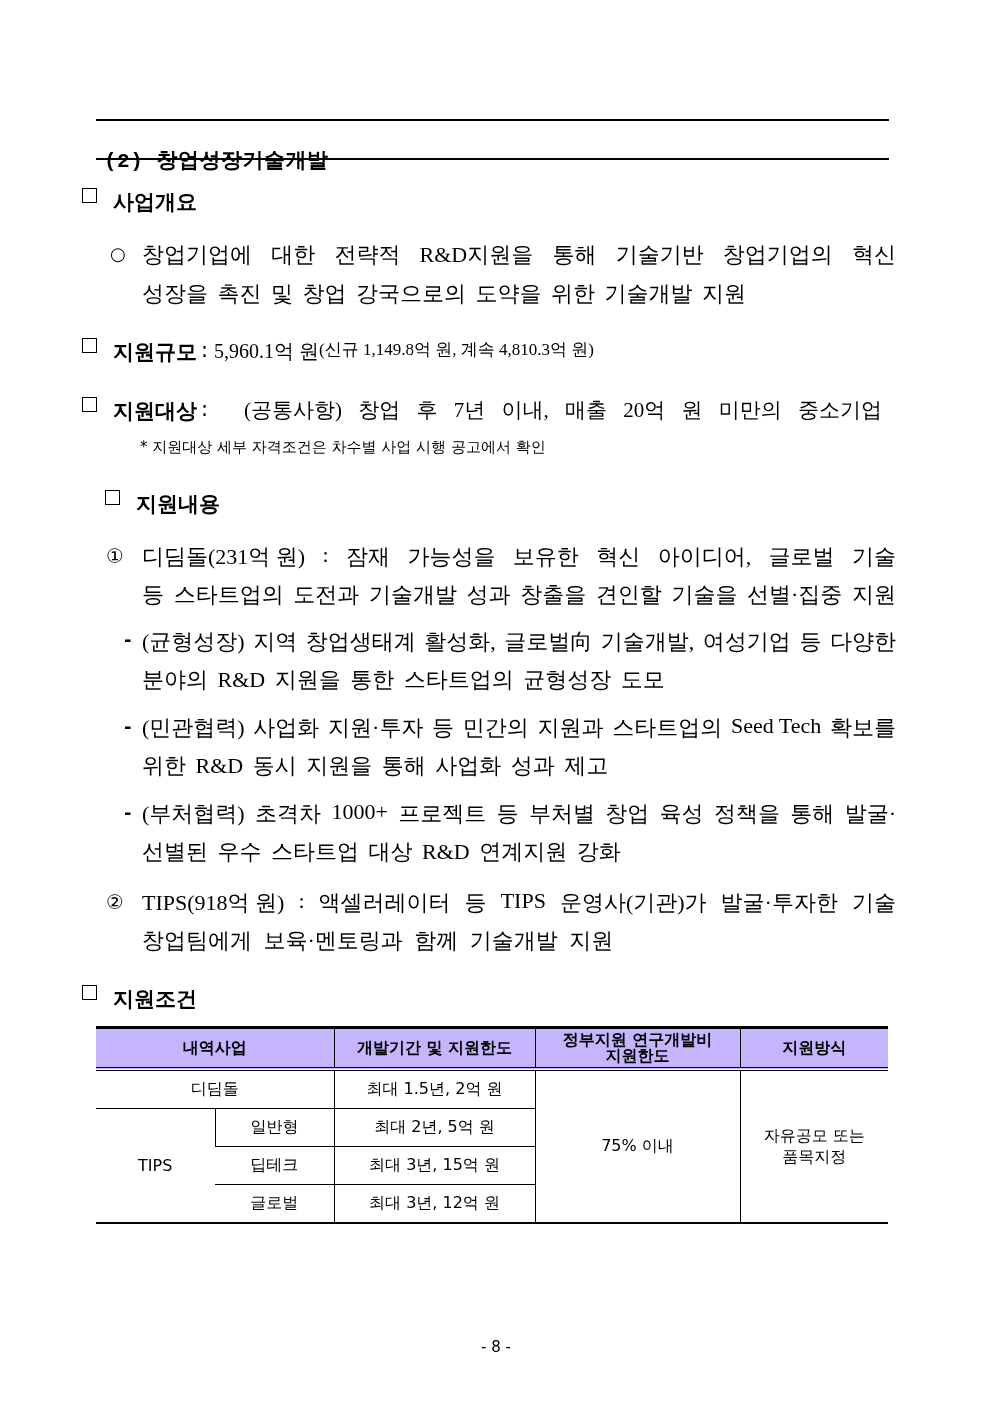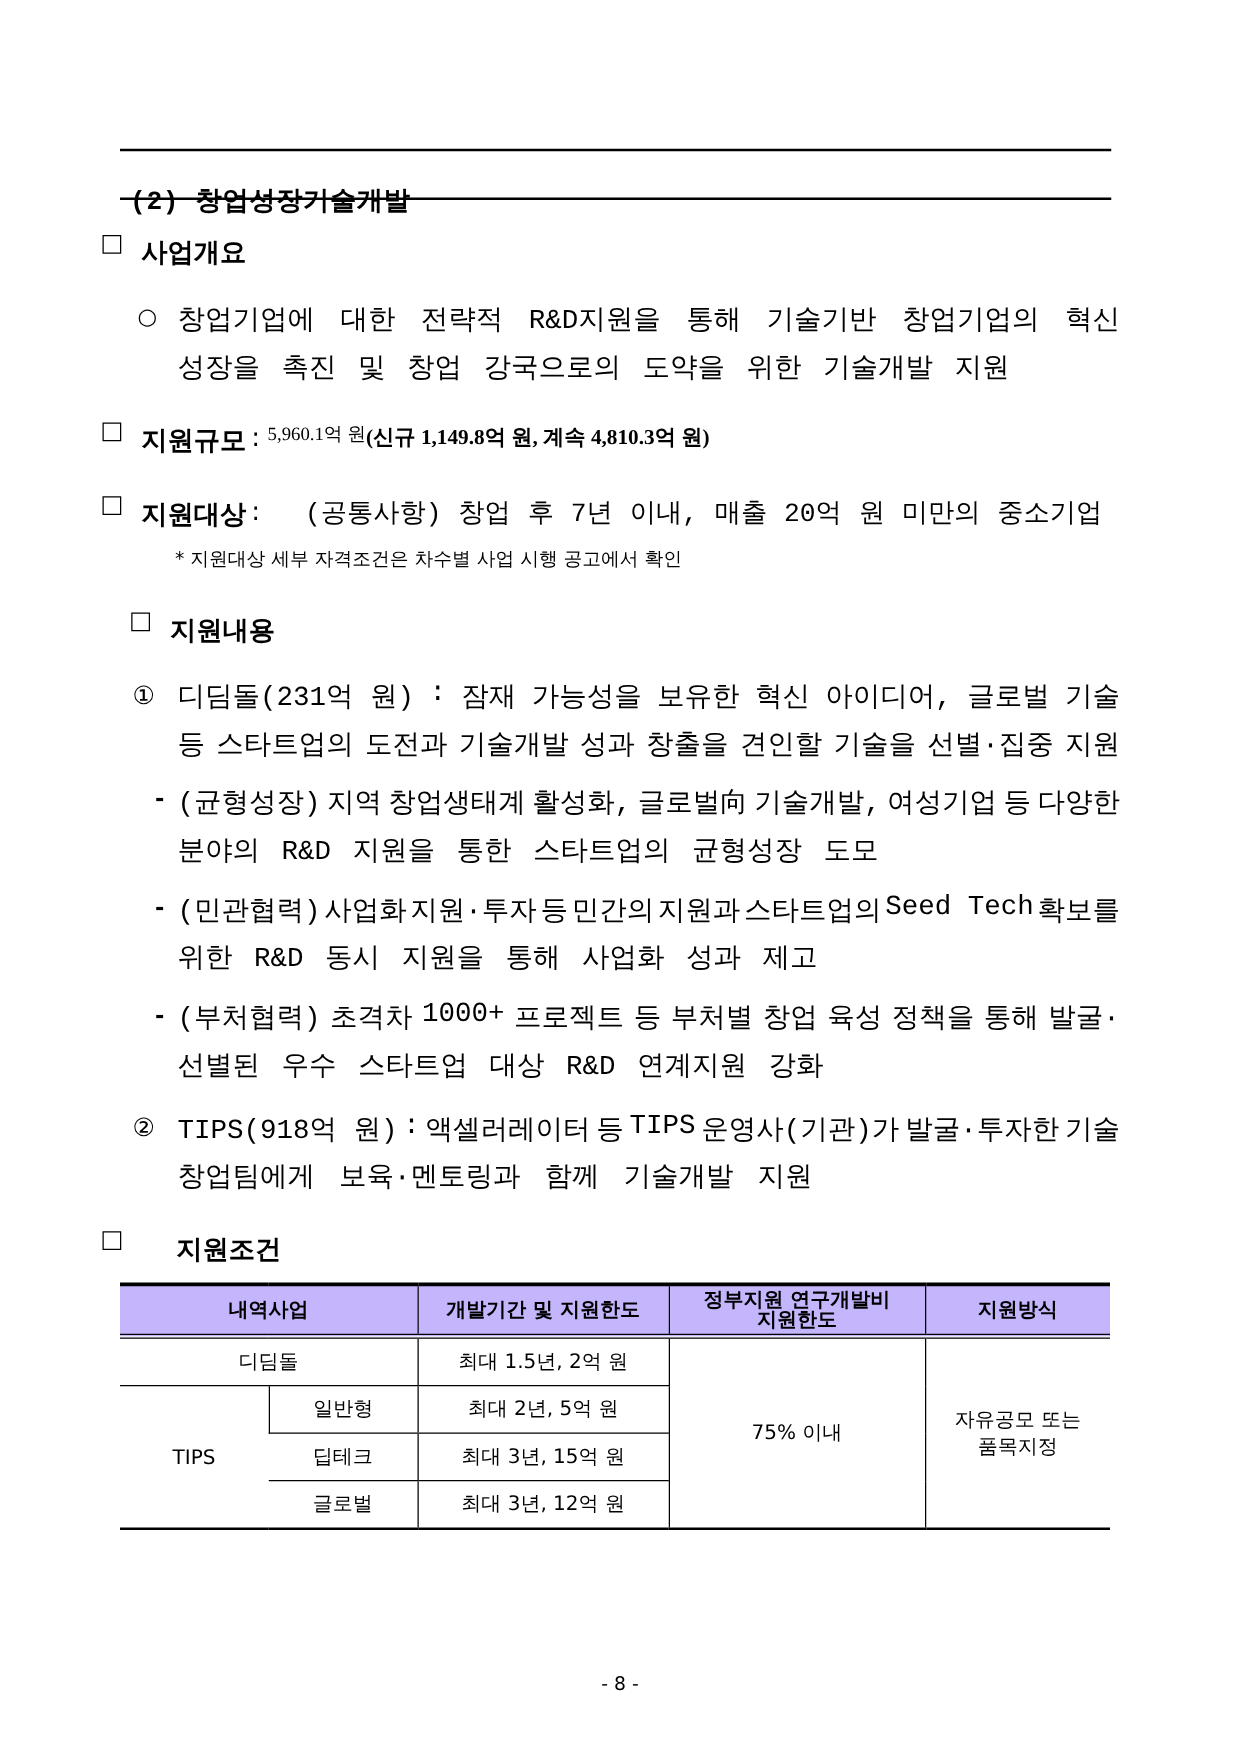--- a/index.html
+++ b/index.html
@@ -16,27 +16,27 @@
 
   .sect {
     position: absolute; left: 82px;
     font-family: "DejaVu Sans", sans-serif; font-size: 21px; font-weight: bold;
     display: flex; align-items: flex-start; white-space: nowrap;
   }
   .box {
     display: inline-block; width: 15px; height: 15px; border: 1.5px solid #000;
     margin-right: 16px; box-sizing: border-box; flex: none;
   }
-  .sect .plain { font-family: "Liberation Serif", serif; font-weight: normal; font-size: 15px; }
+  .sect .plain { font-family: "Liberation Serif", serif; font-weight: normal; font-size: 20px; }
   .sect .colon { font-weight: normal; margin: 0 6px 0 4px; }
-  .sect .small { font-size: 17px; font-weight: bold; font-family: "Liberation Serif", serif; }
+  .sect .small { font-size: 17px; font-weight: normal; font-family: "Liberation Serif", serif; }
 
   .line {
     position: absolute; white-space: nowrap;
-    font-family: Liberation Mono, monospace; font-size: 22px; text-align: right;
+    font-family: Liberation Serif, serif; font-size: 22px; text-align: right;
   }
   .justify { display: flex; justify-content: space-between; }
   .note { position: absolute; left: 140px; top: 438px; font-family: "DejaVu Sans", sans-serif; font-size: 15px; white-space: nowrap; }
 
   .marker { position: absolute; font-family: "DejaVu Sans", sans-serif; font-size: 20px; }
   .dash { position: absolute; font-family: "DejaVu Sans", sans-serif; font-size: 18px; font-weight: bold; }
 
   table.cond {
     position: absolute; left: 96px; top: 1026px; width: 792px;
     border-collapse: collapse; font-family: "DejaVu Sans", sans-serif; font-size: 16px;
@@ -184,21 +184,21 @@
   <span>:</span>
   <span>액셀러레이터</span>
   <span>등</span>
   <span>TIPS</span>
   <span>운영사(기관)가</span>
   <span>발굴·투자한</span>
   <span>기술</span>
 </div>
 <div class="line" style="left:142px; top:926px; word-spacing:6px;">창업팀에게 보육·멘토링과 함께 기술개발 지원</div>
 
-<div class="sect" style="top:985px;gap:28px;">
+<div class="sect" style="top:985px;">
   <span class="box"></span>
   <span>지원조건</span>
 </div>
 
 <table class="cond">
   <colgroup>
     <col style="width:119px">
       <col style="width:119px">
       <col style="width:201px">
       <col style="width:205px">

